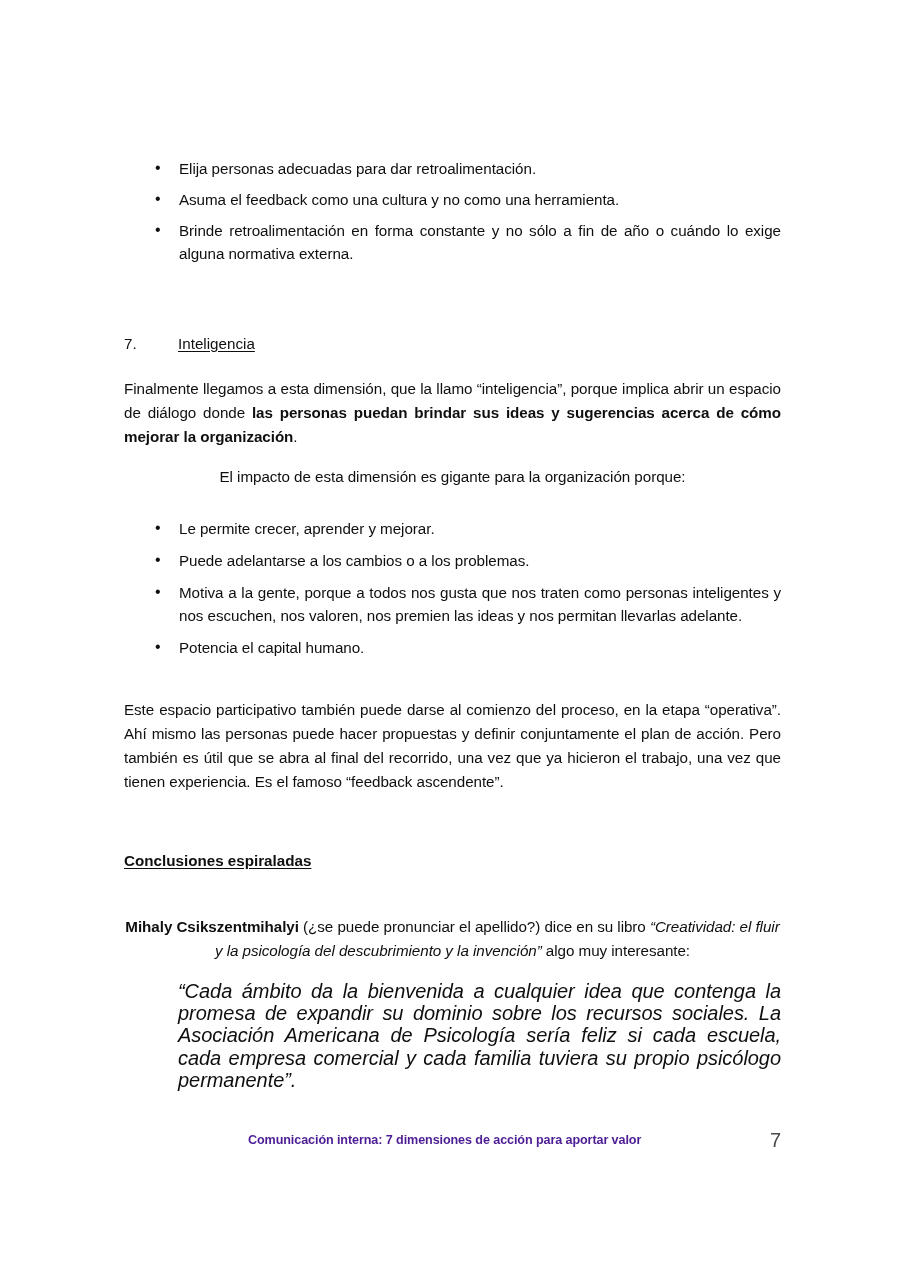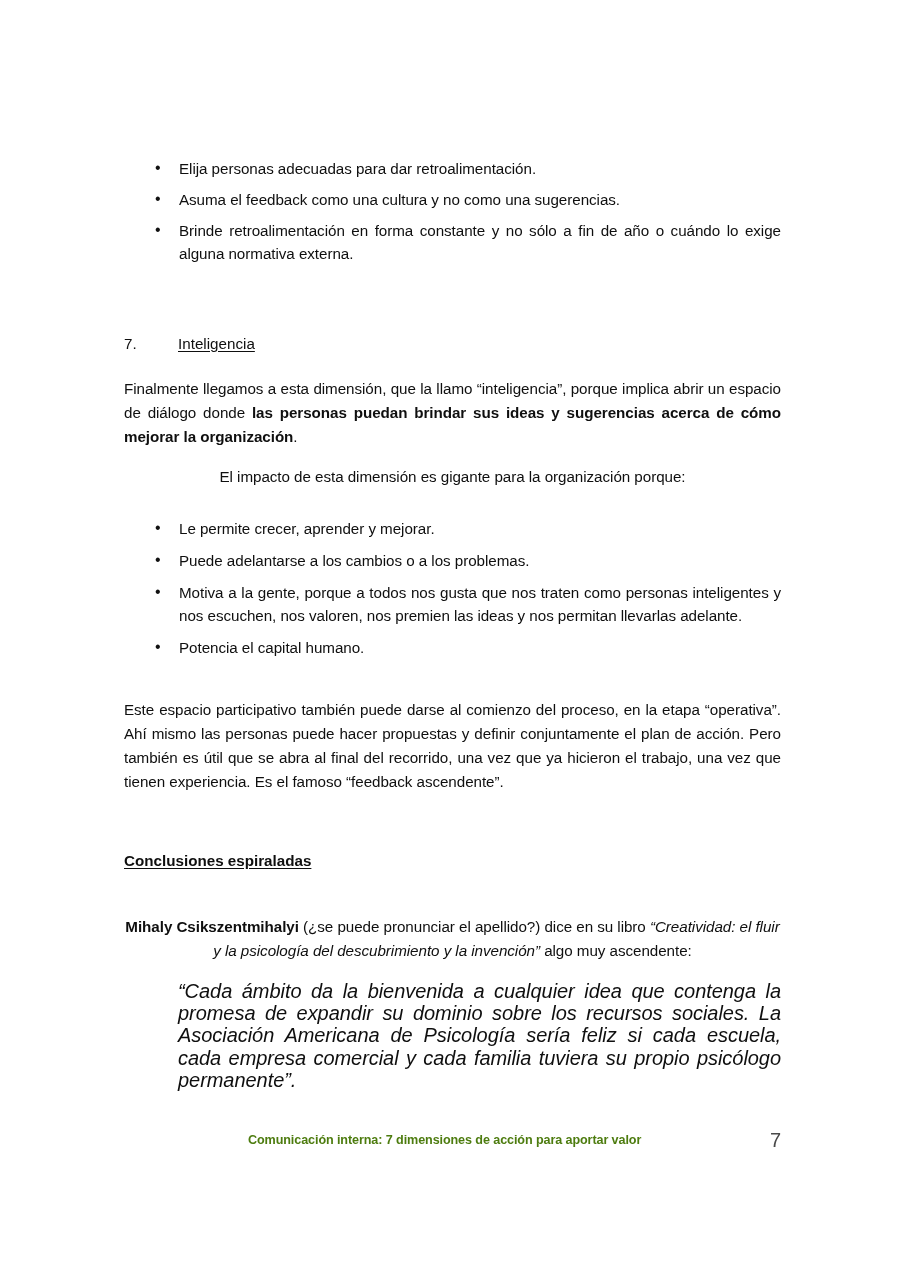--- a/index.html
+++ b/index.html
@@ -117,21 +117,21 @@
     height: 30px;
   }
   .footer-title {
     position: absolute;
     left: 124px;
     top: 0;
     font-size: 12.6px;
     font-weight: bold;
     line-height: 18px;
     letter-spacing: -0.1px;
-    color: #4d7c0f;
+    color: #4c1d95;
     white-space: nowrap;
   }
   .footer-pagenum {
     position: absolute;
     right: 0;
     top: -4px;
     font-size: 20px;
     line-height: 26px;
     color: #4a4a4a;
     text-align: right;
@@ -141,21 +141,21 @@
 <body>
 
 <div class="page">
 
   <div class="content" style="top:158px;">
     <ul class="bullets">
       <li>
         <span class="bullet-text">Elija personas adecuadas para dar retroalimentación.</span>
       </li>
       <li style="margin-top:9px;">
-        <span class="bullet-text">Asuma el feedback como una cultura y no como una sugerencias.</span>
+        <span class="bullet-text">Asuma el feedback como una cultura y no como una herramienta.</span>
       </li>
       <li style="margin-top:9px;">
         <span class="bullet-text">Brinde retroalimentación en forma constante y no sólo a fin de año o cuándo lo exige alguna normativa externa.</span>
       </li>
     </ul>
   </div>
 
   <div class="content" style="top:333px;">
     <div class="num-heading">
       <span class="num">7.</span>
@@ -190,21 +190,21 @@
 
   <div class="content" style="top:698px;">
     <p class="para">Este espacio participativo también puede darse al comienzo del proceso, en la etapa “operativa”. Ahí mismo las personas puede hacer propuestas y definir conjuntamente el plan de acción. Pero también es útil que se abra al final del recorrido, una vez que ya hicieron el trabajo, una vez que tienen experiencia. Es el famoso “feedback ascendente”.</p>
   </div>
 
   <div class="content" style="top:850px;">
     <span class="section-heading">Conclusiones espiraladas</span>
   </div>
 
   <div class="content" style="top:915px;">
-    <p class="para left"><span class="b">Mihaly Csikszentmihalyi</span><span> (¿se puede pronunciar el apellido?) dice en su libro </span><span class="i">“Creatividad: el fluir y la psicología del descubrimiento y la invención”</span><span> algo muy ascendente:</span></p>
+    <p class="para left"><span class="b">Mihaly Csikszentmihalyi</span><span> (¿se puede pronunciar el apellido?) dice en su libro </span><span class="i">“Creatividad: el fluir y la psicología del descubrimiento y la invención”</span><span> algo muy interesante:</span></p>
   </div>
 
   <div class="content" style="top:980px;">
     <blockquote class="quote">“Cada ámbito da la bienvenida a cualquier idea que contenga la promesa de expandir su dominio sobre los recursos sociales. La Asociación Americana de Psicología sería feliz si cada escuela, cada empresa comercial y cada familia tuviera su propio psicólogo permanente”.</blockquote>
   </div>
 
   <div class="footer">
     <span class="footer-title">Comunicación interna: 7 dimensiones de acción para aportar valor</span>
     <span class="footer-pagenum">7</span>
   </div>

